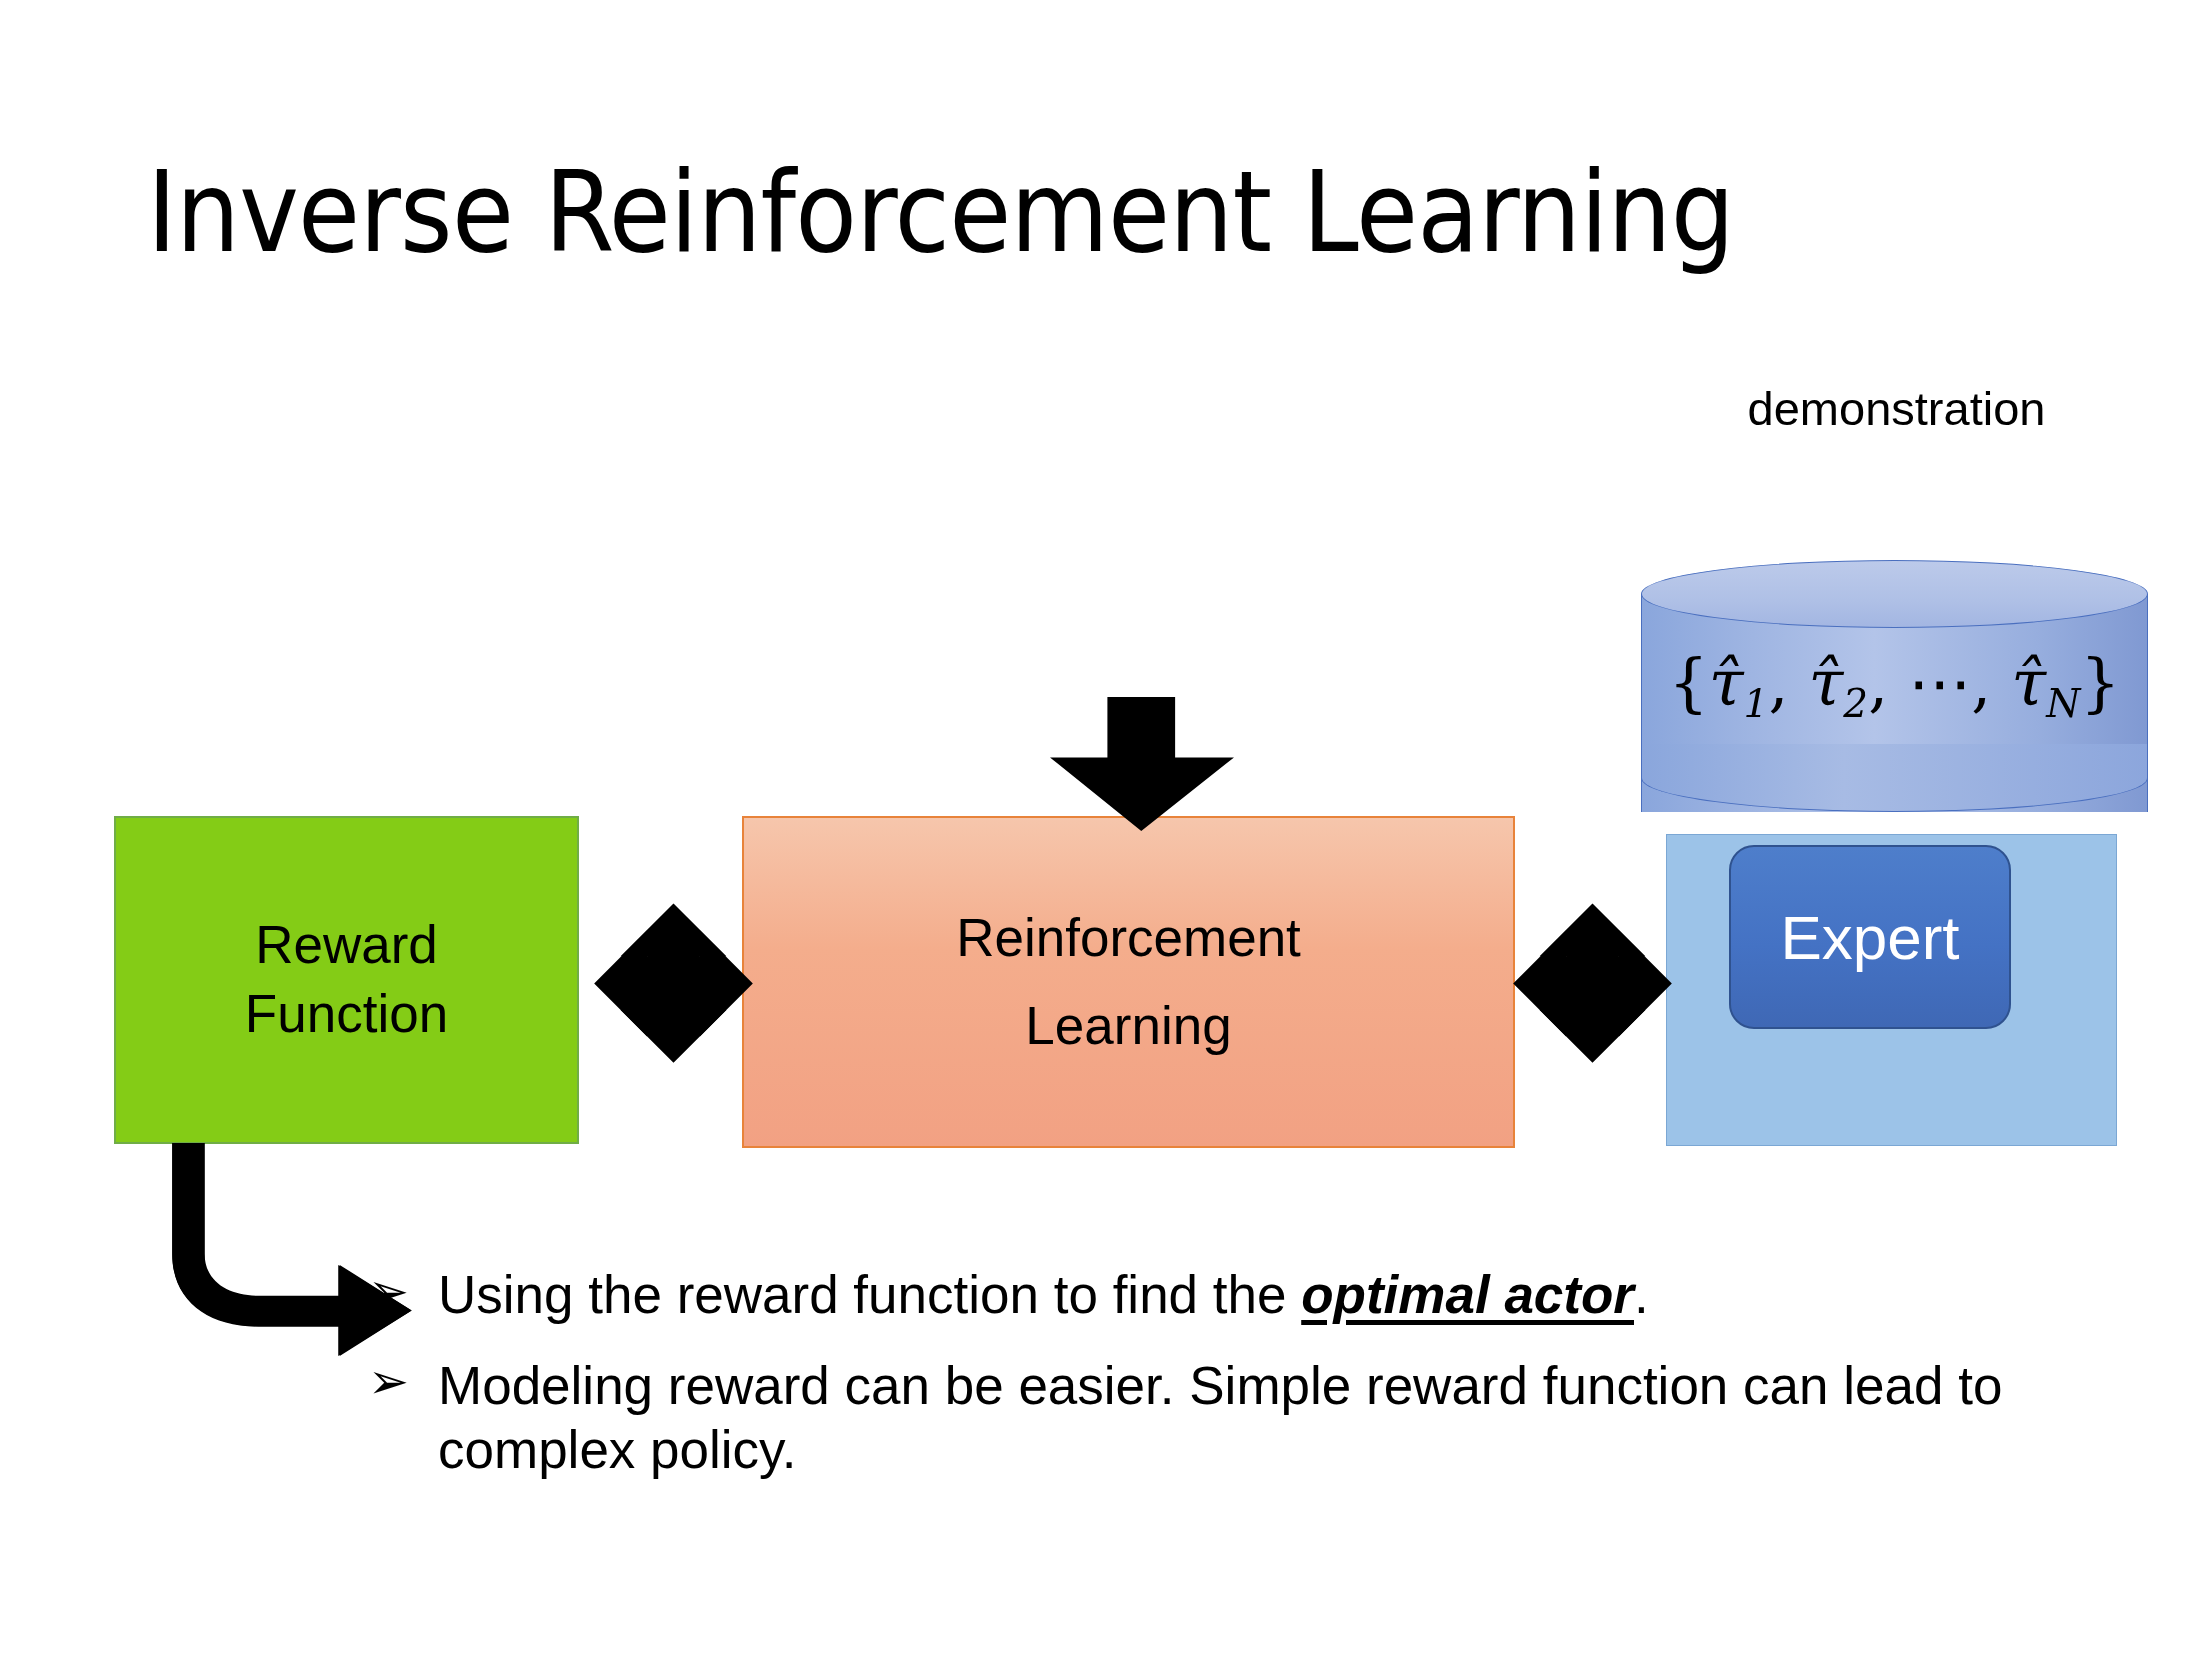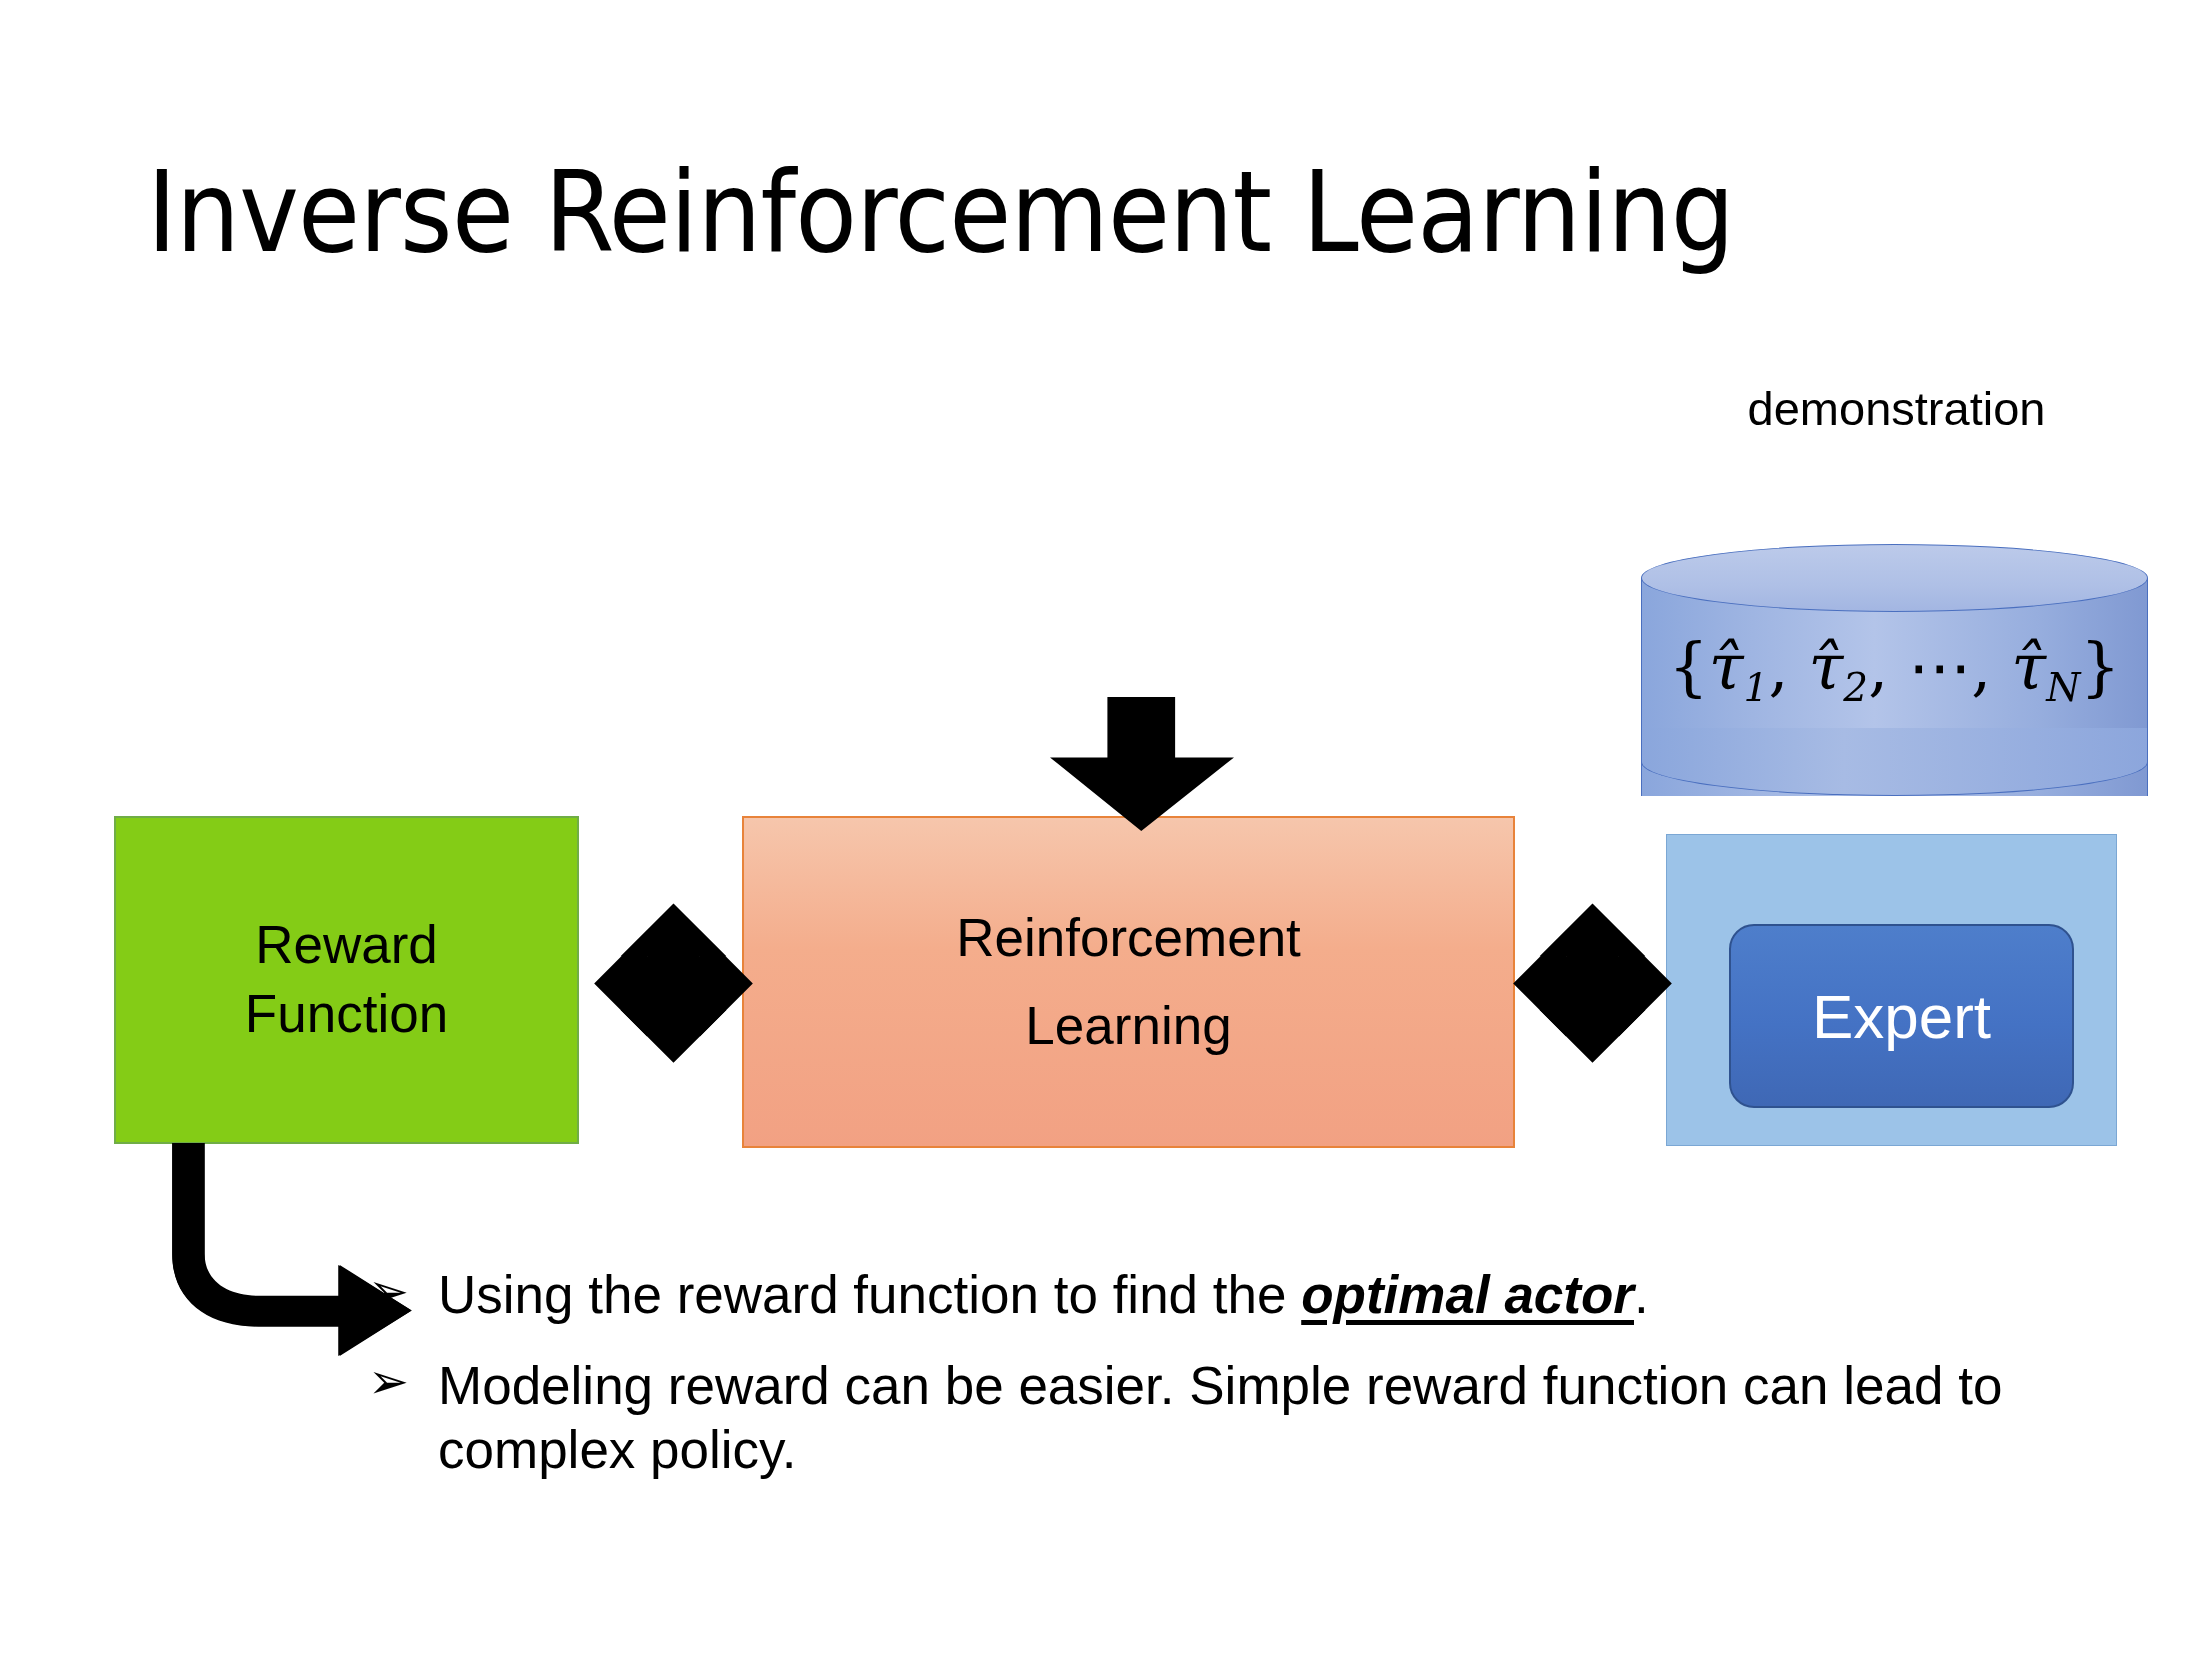--- a/index.html
+++ b/index.html
@@ -58,21 +58,21 @@
   
   .expert-backplate{
     position:absolute;
     left:1666px; top:834px; width:451px; height:312px;
     background:#9CC3E8;
     border:1.5px solid #7BA7D4;
     box-sizing:border-box;
   }
   .cylinder{
     position:absolute;
-    left:1641px; top:544px; width:469px; height:285px;
+    left:1641px; top:560px; width:469px; height:285px;
   }
   .cyl-body{
     position:absolute; left:0; top:34px; width:507px; height:218px;
     background:linear-gradient(90deg,#8AA6DC 0%,#9FB5E2 22%,#B3C4E9 46%,#97AEDE 78%,#8099D2 100%);
     border-left:1.5px solid #4A6FBF;
     border-right:1.5px solid #4A6FBF;
     box-sizing:border-box;
   }
   .cyl-bottom{
     position:absolute; left:0; top:184px; width:507px; height:68px;
@@ -100,21 +100,21 @@
   }
   .cyl-label .sub{
     font-size:0.62em;
     vertical-align:-0.30em;
     font-style:italic;
   }
   .cyl-label .brace{font-style:normal;}
 
   .expert-chip{
     position:absolute;
-    left:1729px; top:924px; width:345px; height:184px;
+    left:1729px; top:845px; width:282px; height:184px;
     box-sizing:border-box;
     border-radius:25px;
     background:linear-gradient(180deg,#4E7ECB 0%,#4472C4 55%,#3F68B5 100%);
     border:2.9px solid #2F528F;
     display:flex; align-items:center; justify-content:center;
     color:#FFFFFF;
     font-size:62px;
   }
 
   .caption-demo{

